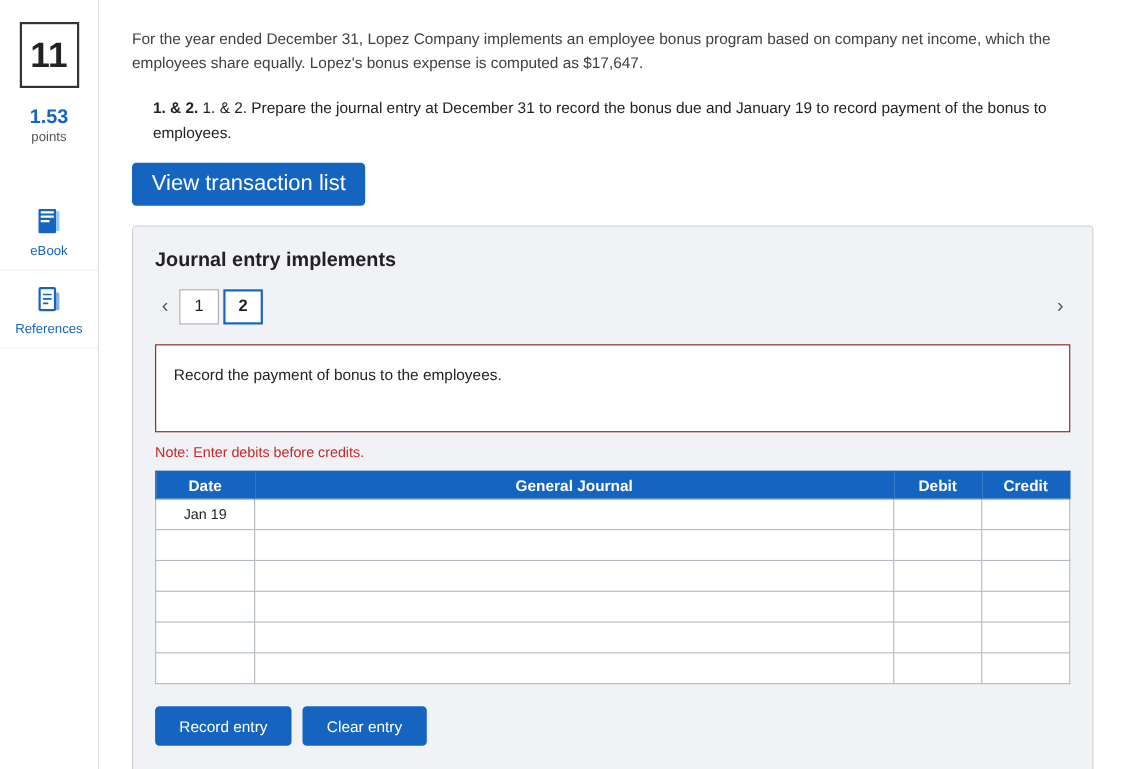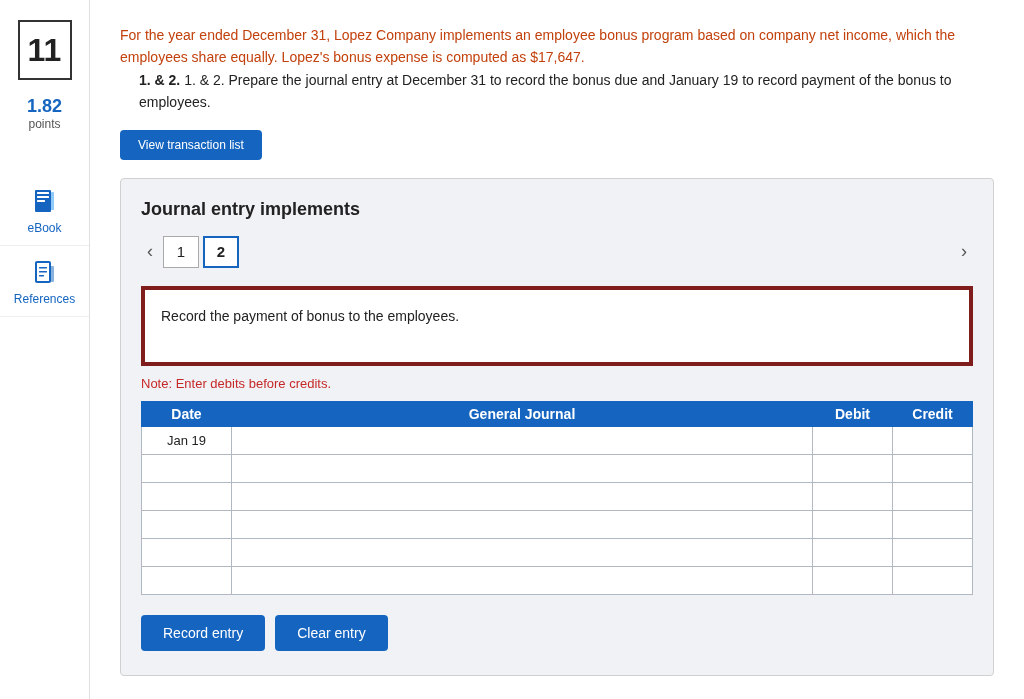--- a/index.html
+++ b/index.html
@@ -71,38 +71,39 @@
       text-align: center;
     }
     
     .main {
       flex: 1;
       padding: 24px 30px;
       background: #fff;
     }
     .problem-text {
       font-size: 14px;
-      color: #c2410c;
+      color: #404040;
+      margin-bottom: 18px;
       line-height: 1.6;
     }
     .instruction-text {
       font-size: 14px;
       color: #222;
       margin-bottom: 16px;
       line-height: 1.6;
       margin-left: 19px;
     }
     .btn-view-transaction {
       background: #1565c0;
       color: #fff;
       border: none;
       padding: 8px 18px;
       border-radius: 4px;
       cursor: pointer;
-      font-size: 12px;
+      font-size: 20px;
       margin-bottom: 18px;
     }
     
     .worksheet-box {
       background: #f0f2f5;
       border: 1px solid #d0d0d0;
       border-radius: 4px;
       padding: 20px 20px 24px 20px;
     }
     .worksheet-title {
@@ -139,21 +140,21 @@
     }
     .tab-num.active {
       border: 2px solid #1565c0;
       font-weight: bold;
       background: #fff;
       color: #222;
     }
     
     .description-box {
       background: #fff;
-      border: 4px solid #7f1d1d;
+      border: 1px solid #7f1d1d;
       padding: 18px 16px;
       margin-bottom: 10px;
       min-height: 80px;
       font-size: 14px;
       color: #222;
     }
     
     .note-text {
       color: #c62828;
       font-size: 13px;
@@ -227,21 +228,21 @@
 </head>
 <body>
 
 <div class="page">
 
   <div class="sidebar">
     <div class="question-number-box">
       <span>11</span>
     </div>
     <div style="text-align:center; margin-bottom: 20px;">
-      <div class="points-label">1.82</div>
+      <div class="points-label">1.53</div>
       <div class="points-sub">points</div>
     </div>
 
     <div class="sidebar-item">
       <div class="sidebar-icon">
         <svg width="28" height="28" viewBox="0 0 28 28" fill="none">
           <rect x="4" y="3" width="16" height="22" rx="1" fill="#1565c0"></rect>
           <rect x="6" y="5" width="12" height="2" rx="0.5" fill="#fff"></rect>
           <rect x="6" y="9" width="12" height="2" rx="0.5" fill="#fff"></rect>
           <rect x="6" y="13" width="8" height="2" rx="0.5" fill="#fff"></rect>

